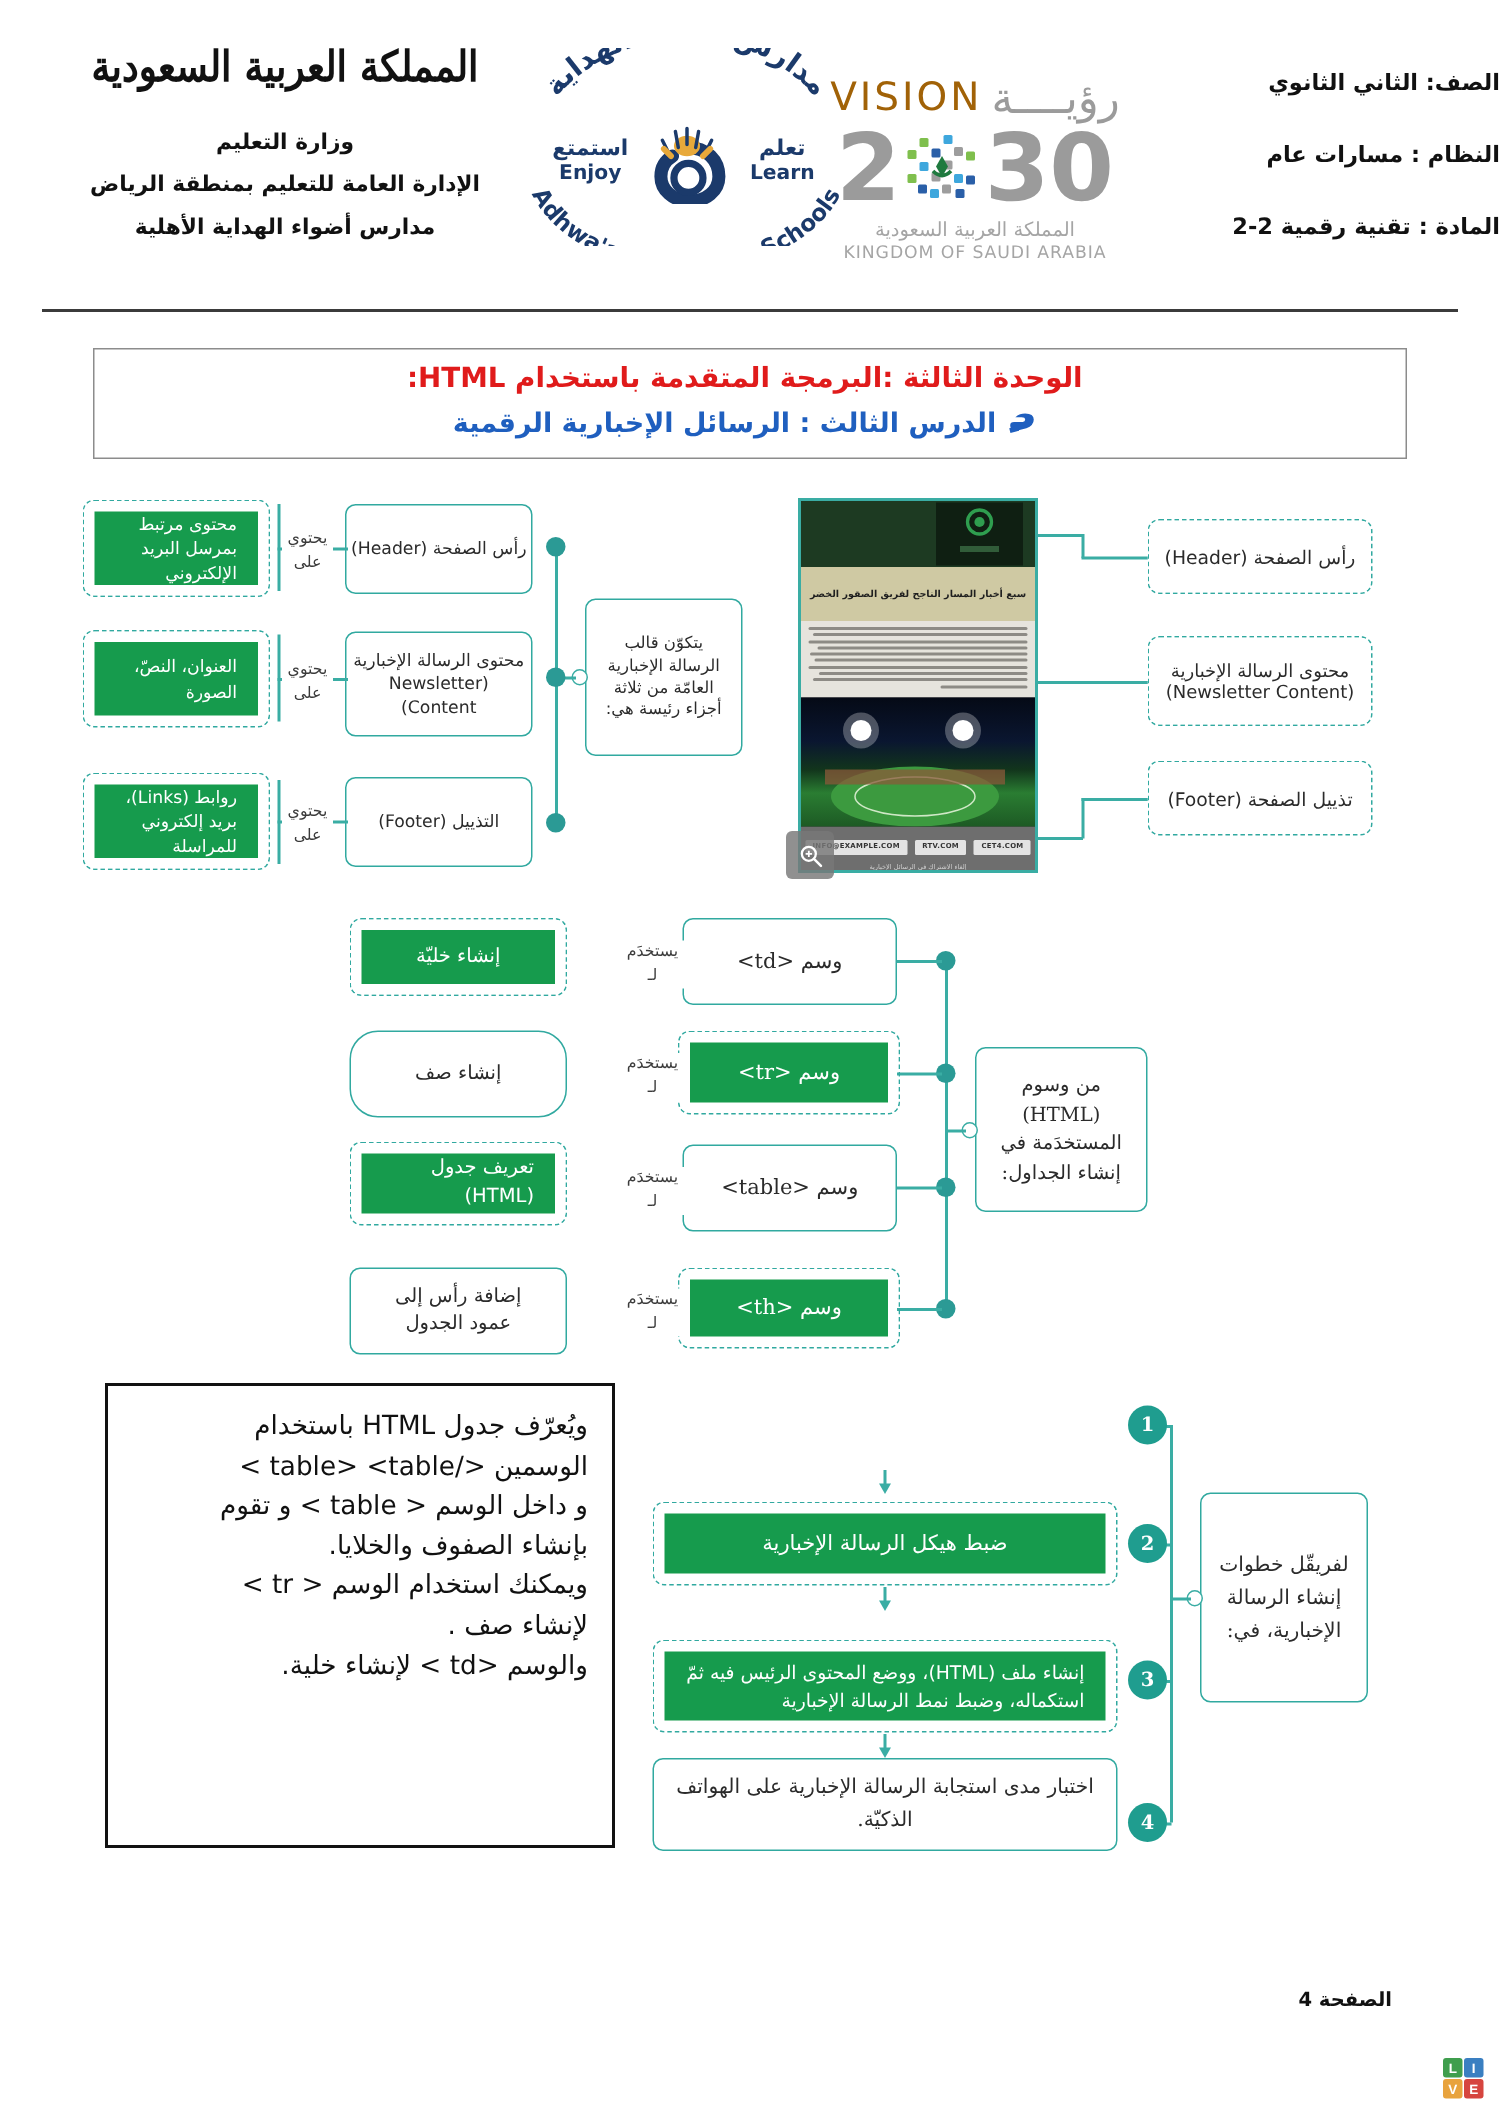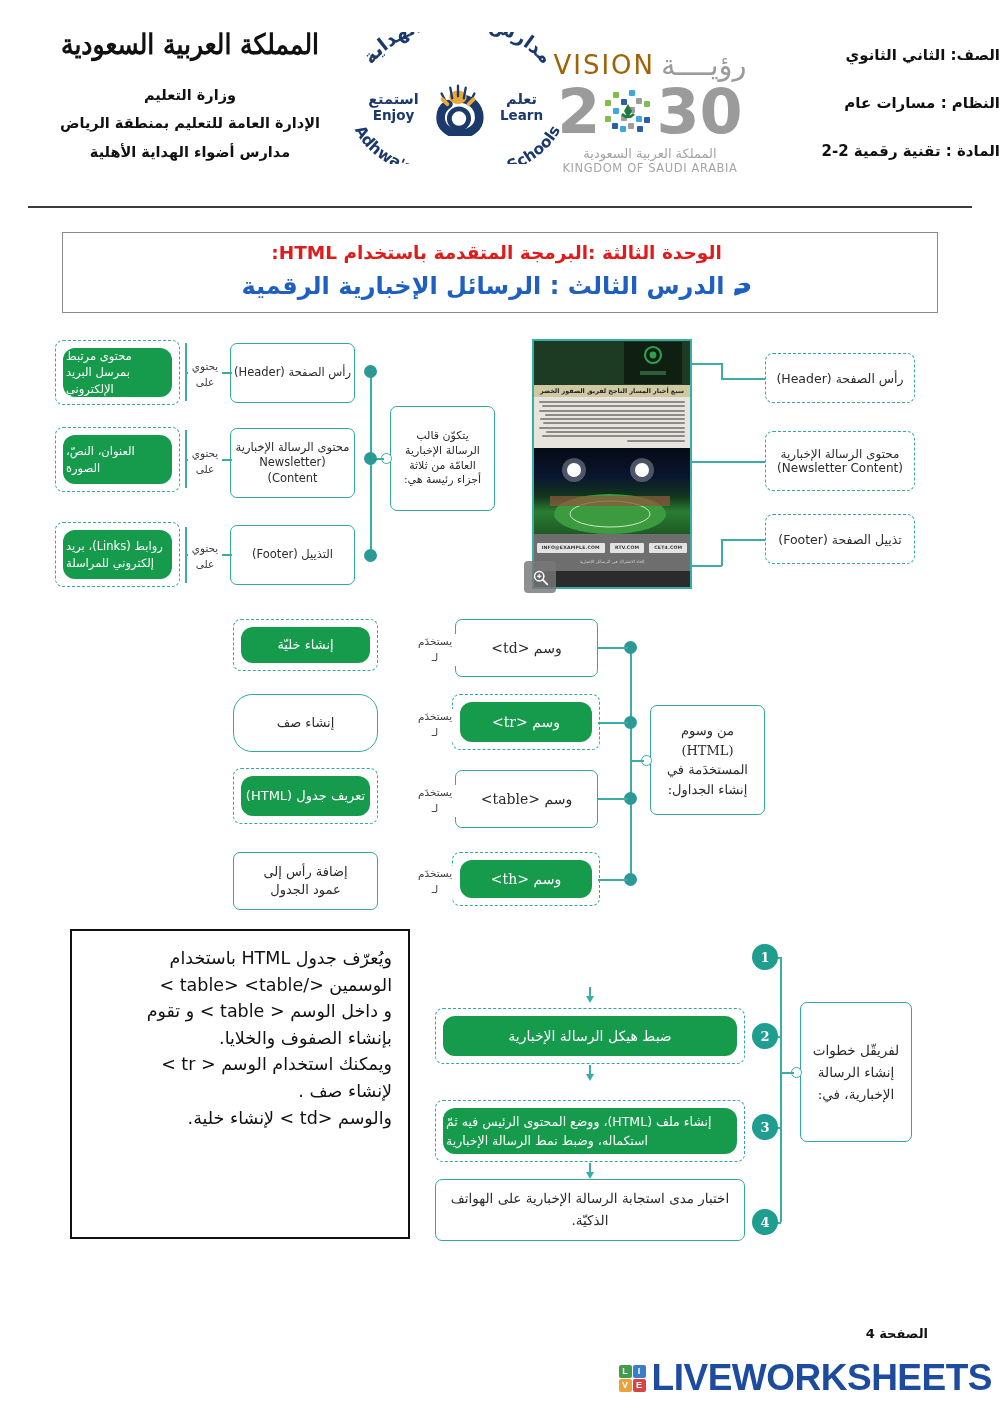--- a/index.html
+++ b/index.html
@@ -70,21 +70,21 @@
     margin: 24px 62px 0 62px;
     border: 1.5px solid #8c8c8c;
     padding: 9px 27px 12px 20px;
     text-align: center;
   }
   .title-unit {
     color: #e01b1b; font-size: 18.5px; font-weight: 700;
     margin-bottom: 9px; letter-spacing: 0px;
   }
   .title-lesson {
-    color: #1f5fbf; font-size: 24px; font-weight: 700;
+    color: #1f5fbf; font-size: 18px; font-weight: 700;
     display: flex; align-items: center; justify-content: center; gap: 7px;
   }
   .hand-icon { display: inline-block; width: 20px; height: 18px; }
 
   
   .diagram1 { position: relative; height: 275px; margin-top: 18px; }
 
   .box {
     position: absolute;
     display: flex; align-items: center; justify-content: center;
@@ -93,22 +93,22 @@
   .b-plain {
     background: #fff; border: 1.3px solid #31a9a0; border-radius: 7px;
     color: #2b2b2b;
   }
   .b-dash-wrap {
     position: absolute; border: 1.6px dashed #31a9a0; border-radius: 8px;
     padding: 7px;
   }
   .b-dash-wrap .inner-green {
     width: 100%; height: 100%; background: #169b4d; color: #fff;
-    border-radius: 12px; display: flex; align-items: center; justify-content: center;
-    text-align: left; line-height: 1.45; font-size: 11.5px; padding: 2px 3px;
+    border-radius: 0; display: flex; align-items: center; justify-content: center;
+    text-align: right; line-height: 1.45; font-size: 11.5px; padding: 2px 14px;
   }
   .b-dash-plain {
     position: absolute; border: 1.6px dashed #31a9a0; border-radius: 8px;
     background: #fff; display: flex; align-items: center; justify-content: center;
     text-align: center; color: #2b2b2b;
   }
 
   .conn { position: absolute; background: #3aada4; }
   .conn-h { height: 1.6px; }
   .conn-v { width: 1.6px; }
@@ -116,21 +116,21 @@
   .ring { position: absolute; width: 11px; height: 11px; border-radius: 50%; background: #fff; border: 1.6px solid #3aada4; }
   .edge-label {
     position: absolute; font-size: 10.5px; color: #3b3b3b; text-align: center;
     line-height: 1.5; background: #fff; padding: 0 2px;
   }
 
   
   .nl-preview { position: absolute; border: 2px solid #3aada4; background: #2b2b2b; overflow: hidden; }
   .nl-hdr { background: #1d3a22; height: 44px; position: relative; }
   .nl-hdr-badge { position: absolute; right: 8px; top: 1px; width: 58px; height: 42px; background: #0f1f12; }
-  .nl-title-bar { background: #cfc9a3; color: #1e1e1e; font-size: 6.4px; font-weight: 700; text-align: center; padding: 2px 4px; }
+  .nl-title-bar { background: #cfc9a3; color: #1e1e1e; font-size: 6.4px; font-weight: 700; text-align: center; padding: 14px 4px; }
   .nl-body { background: #e6e4dd; padding: 4px 5px; }
   .nl-line { height: 2px; background: #8d8b85; margin-bottom: 2.3px; border-radius: 1px; }
   .nl-img { height: 86px; background: linear-gradient(180deg,#050a16 0%,#0a1630 34%,#12351c 56%,#2a7d32 74%,#1d5a24 100%); position: relative; }
   .nl-ftr { background: #6e6e6e; padding: 9px 4px 7px 4px; }
   .nl-chips { display: flex; justify-content: center; gap: 5px; }
   .nl-chip { background: #e3e3e3; color: #333; font-size: 4.6px; padding: 2.5px 5px; border-radius: 1px; font-weight: 700; letter-spacing: 0.2px; }
   .nl-sub { text-align: center; font-size: 4.4px; color: #cfcfcf; margin-top: 6px; }
   .nl-zoom {
     position: absolute; width: 32px; height: 32px; background: rgba(120,120,120,.82);
     border-radius: 4px; display: flex; align-items: center; justify-content: center;
@@ -555,14 +555,13 @@
   <div class="lw-cubes">
     <div class="lw-cube-row">
       <span class="lw-cube" style="background:#3f9e4d">L</span>
       <span class="lw-cube" style="background:#3a7fc1">I</span>
     </div>
     <div class="lw-cube-row">
       <span class="lw-cube" style="background:#e8a33d">V</span>
       <span class="lw-cube" style="background:#d6453f">E</span>
     </div>
   </div>
-  <span class="lw-word">LIVEWORKSHEETS</span>
 </div>
 
 </body></html>

